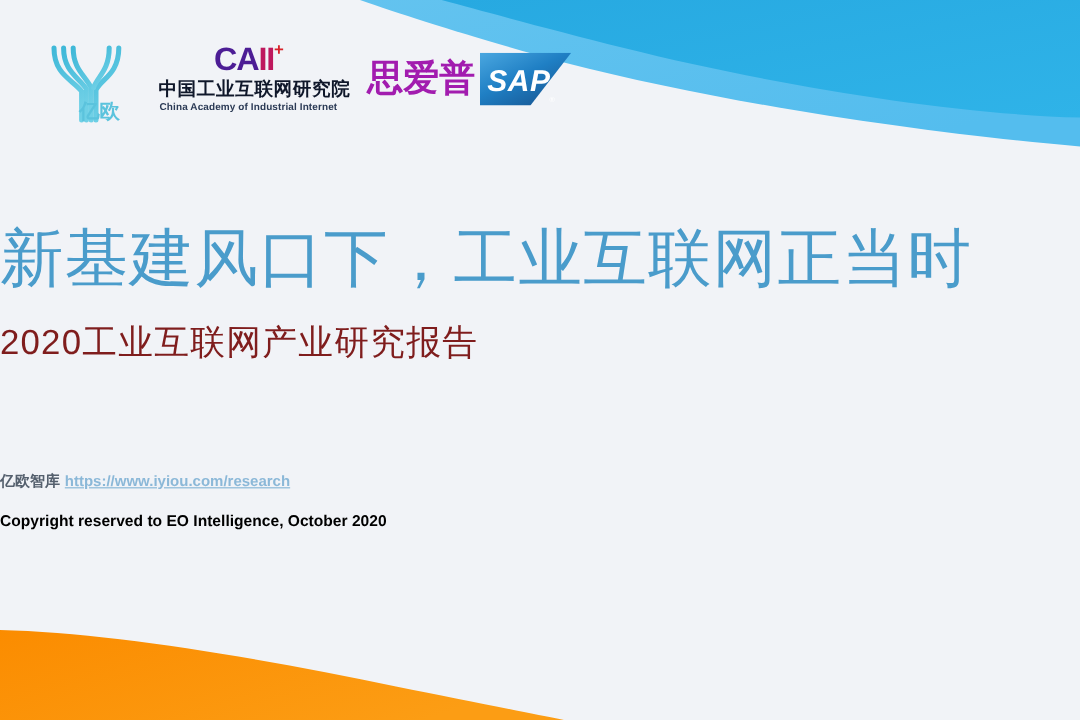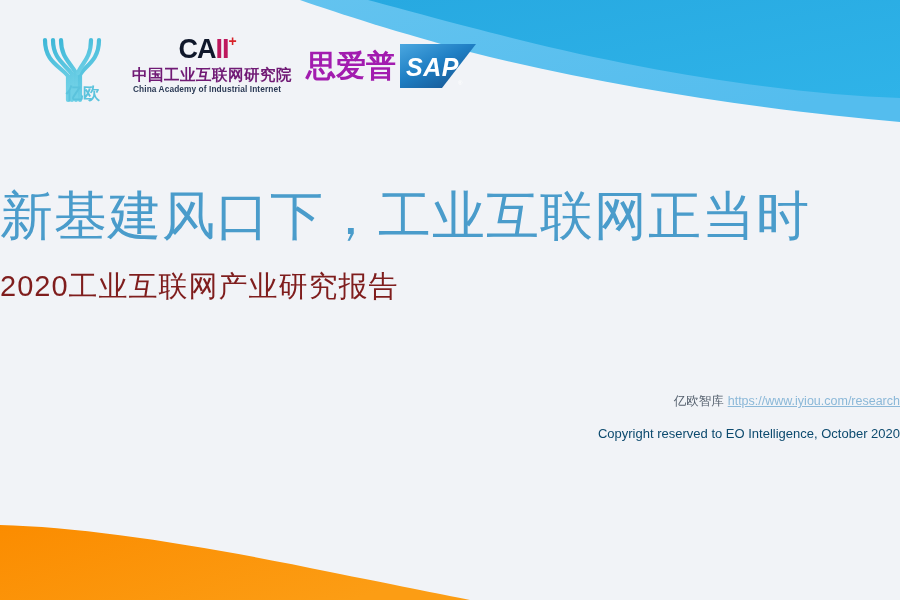--- a/index.html
+++ b/index.html
@@ -67,33 +67,33 @@
     line-height: 1;
   }
   .caii-top {
     font-size: 27px;
     font-weight: 900;
     letter-spacing: -1px;
     line-height: 1;
     margin-bottom: 3px;
     white-space: nowrap;
   }
-  .caii-c { color: #0f172a; }
+  .caii-c { color: #4c1d95; }
   .caii-aii { color: #be185d; }
   .caii-plus {
     color: #d8232a;
     font-size: 14px;
     vertical-align: top;
     position: relative;
     top: -2px;
   }
   .caii-cn {
     font-size: 15.5px;
     font-weight: 700;
-    color: #701a75;
+    color: #0f172a;
     letter-spacing: 0.5px;
     line-height: 1.15;
     white-space: nowrap;
   }
   .caii-en {
     font-size: 8.3px;
     font-weight: 700;
     color: #2b3a55;
     letter-spacing: 0.1px;
     line-height: 1.4;
@@ -147,36 +147,37 @@
     margin: 22px 0 0 0;
     white-space: nowrap;
   }
 
   
   .credit-block {
     position: absolute;
     left: 0;
     right: 0;
     top: 392px;
-    text-align: right;
+    text-align: left;
+    font-weight: bold;
   }
   .credit-line-1 {
     font-size: 12.5px;
     color: #55606e;
     line-height: 1.5;
     white-space: nowrap;
   }
   .credit-link {
     color: #8bb8d8;
     text-decoration: underline;
     margin-left: 4px;
   }
   .credit-line-2 {
     font-size: 13px;
-    color: #0c4a6e;
+    color: #000000;
     line-height: 1.5;
     margin-top: 13px;
     white-space: nowrap;
   }
 </style>
 </head>
 <body>
 
 <div id="slide">
 

